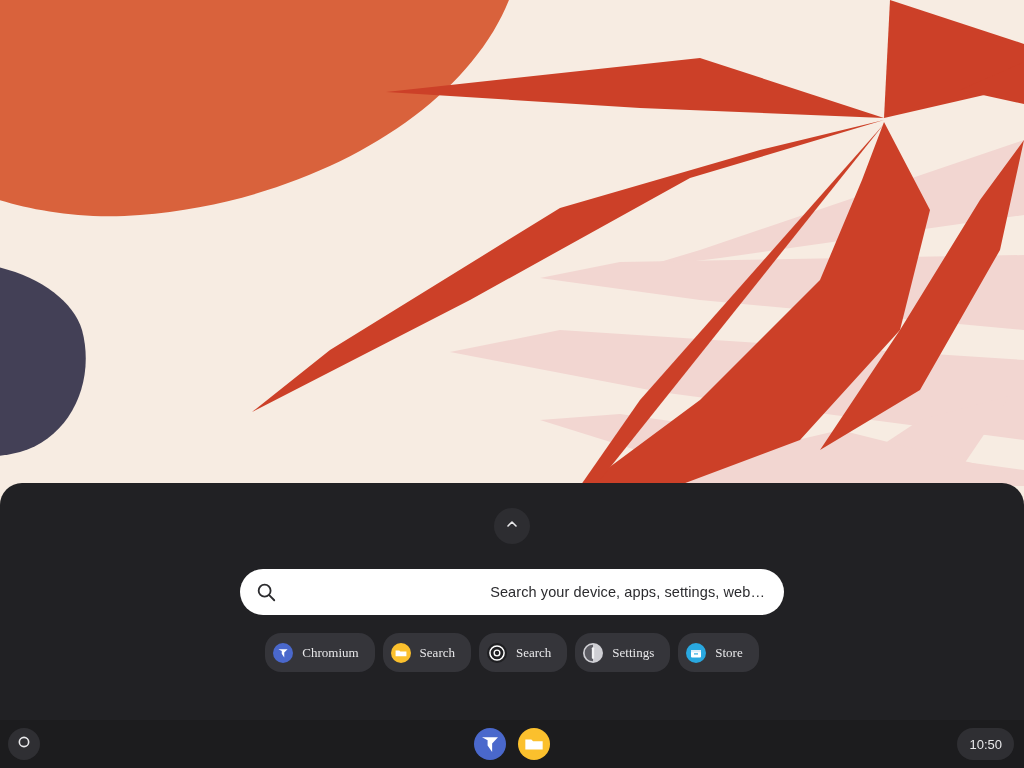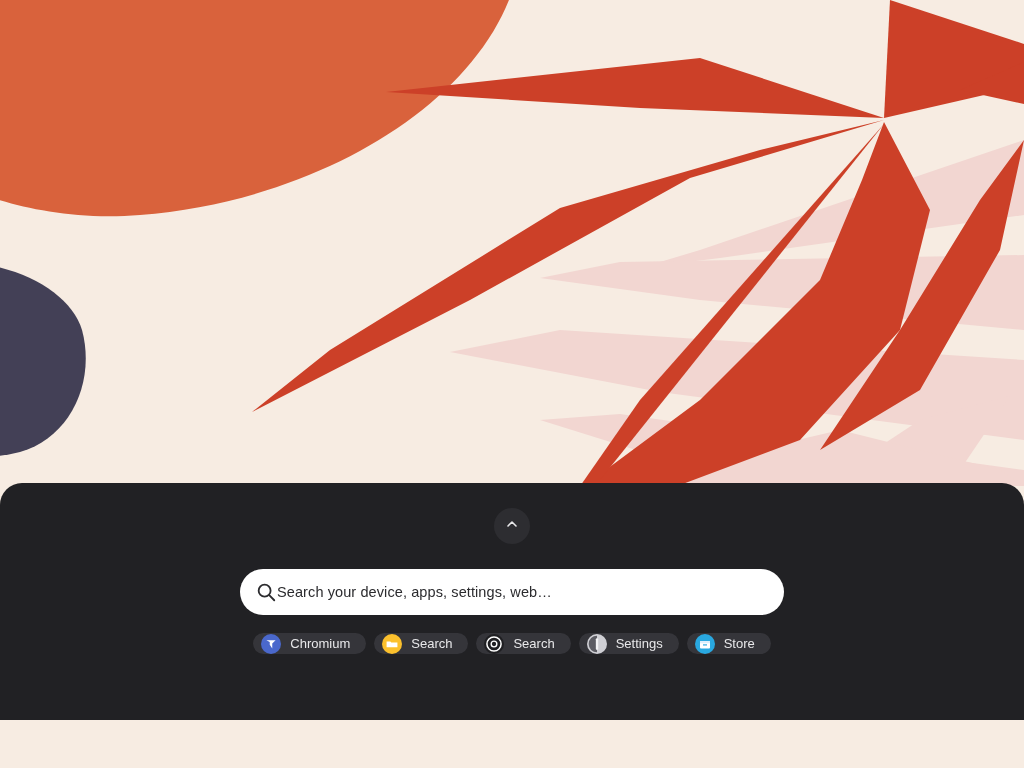--- a/index.html
+++ b/index.html
@@ -33,36 +33,37 @@
   
   .search-bar {
     position:absolute; left:240px; top:569px;
     width:544px; height:46px; border-radius:23px;
     background:#ffffff;
     display:flex; align-items:center;
     z-index:5;
   }
   .search-icon { width:22px; height:22px; margin-left:15px; flex:0 0 auto; }
   .search-placeholder {
-    flex:1 1 auto; text-align:left;
+    flex:1 1 auto; text-align:right;
     font-size:14.5px; color:#2b2b2e; letter-spacing:.1px;
-    padding-right:26px;
+    padding-right:19px;
   }
 
   
   .chips {
     position:absolute; left:0; top:633px; width:1024px;
     display:flex; justify-content:center; align-items:center; gap:8px;
     z-index:5;
   }
   .chip {
     display:flex; align-items:center; gap:9px;
-    height:21px; padding:0 16px 0 8px;
+    height:39px; padding:0 16px 0 8px;
     border-radius:16px; background:#35353a;
     cursor:pointer;
+    font-family:Liberation Serif, serif;
   }
   .chip-label { font-size:13px; color:#e8e8ea; white-space:nowrap; }
   .chip-icon { width:20px; height:20px; flex:0 0 auto; border-radius:50%; }
 
   
   #shelf {
     position:absolute; left:0; top:720px; width:1024px; height:48px;
     background:#1c1c1e;
   }
   .shelf-launcher {
@@ -198,14 +199,44 @@
           <rect x="6" y="8.5" width="12" height="9" rx="1.2" fill="#fff"></rect>
           <rect x="6" y="8.5" width="12" height="2.6" fill="#dbeefb"></rect>
           <rect x="9.6" y="12.4" width="4.8" height="1.4" fill="#29a8e0"></rect>
         </svg>
       </span>
       <span class="chip-label">Store</span>
     </div>
 
   </div>
 
+  <div id="shelf">
+
+    <div class="shelf-launcher">
+      <span>
+        <svg width="16" height="16" viewBox="0 0 24 24">
+          <circle cx="12" cy="12" r="7" fill="none" stroke="#e8e8ea" stroke-width="2.4"></circle>
+        </svg>
+      </span>
+    </div>
+
+    <div class="shelf-apps">
+      <span class="shelf-icon">
+        <svg viewBox="0 0 24 24">
+          <circle cx="12" cy="12" r="12" fill="#4a68cc"></circle>
+          <path d="M6 7 L18 7 L13.6 11.6 L13.6 18 L10.2 13.2 L10.2 9.2 Z" fill="#fff"></path>
+        </svg>
+      </span>
+      <span class="shelf-icon">
+        <svg viewBox="0 0 24 24">
+          <circle cx="12" cy="12" r="12" fill="#fbc02d"></circle>
+          <path d="M5.5 8.6 L10 8.6 L11.3 10 L18.5 10 L18.5 16.2 L5.5 16.2 Z" fill="#fff"></path>
+        </svg>
+      </span>
+    </div>
+
+    <div class="shelf-clock">
+      <span>10:50</span>
+    </div>
+
+  </div>
 
 </div>
 
 </body></html>

